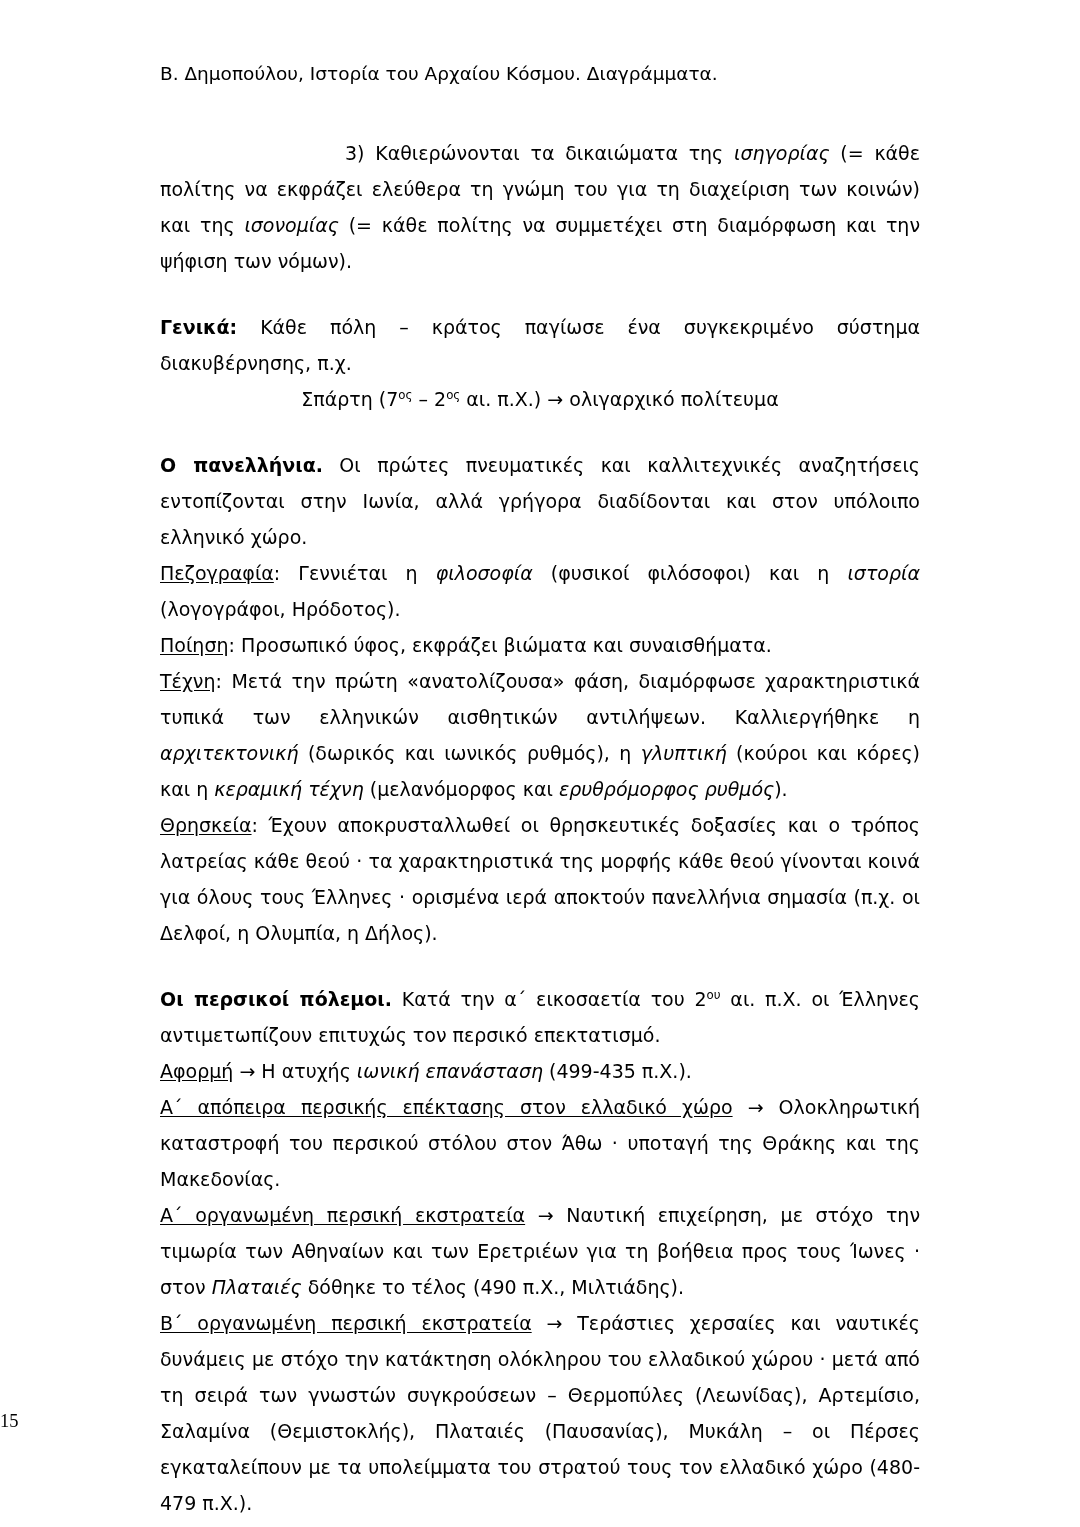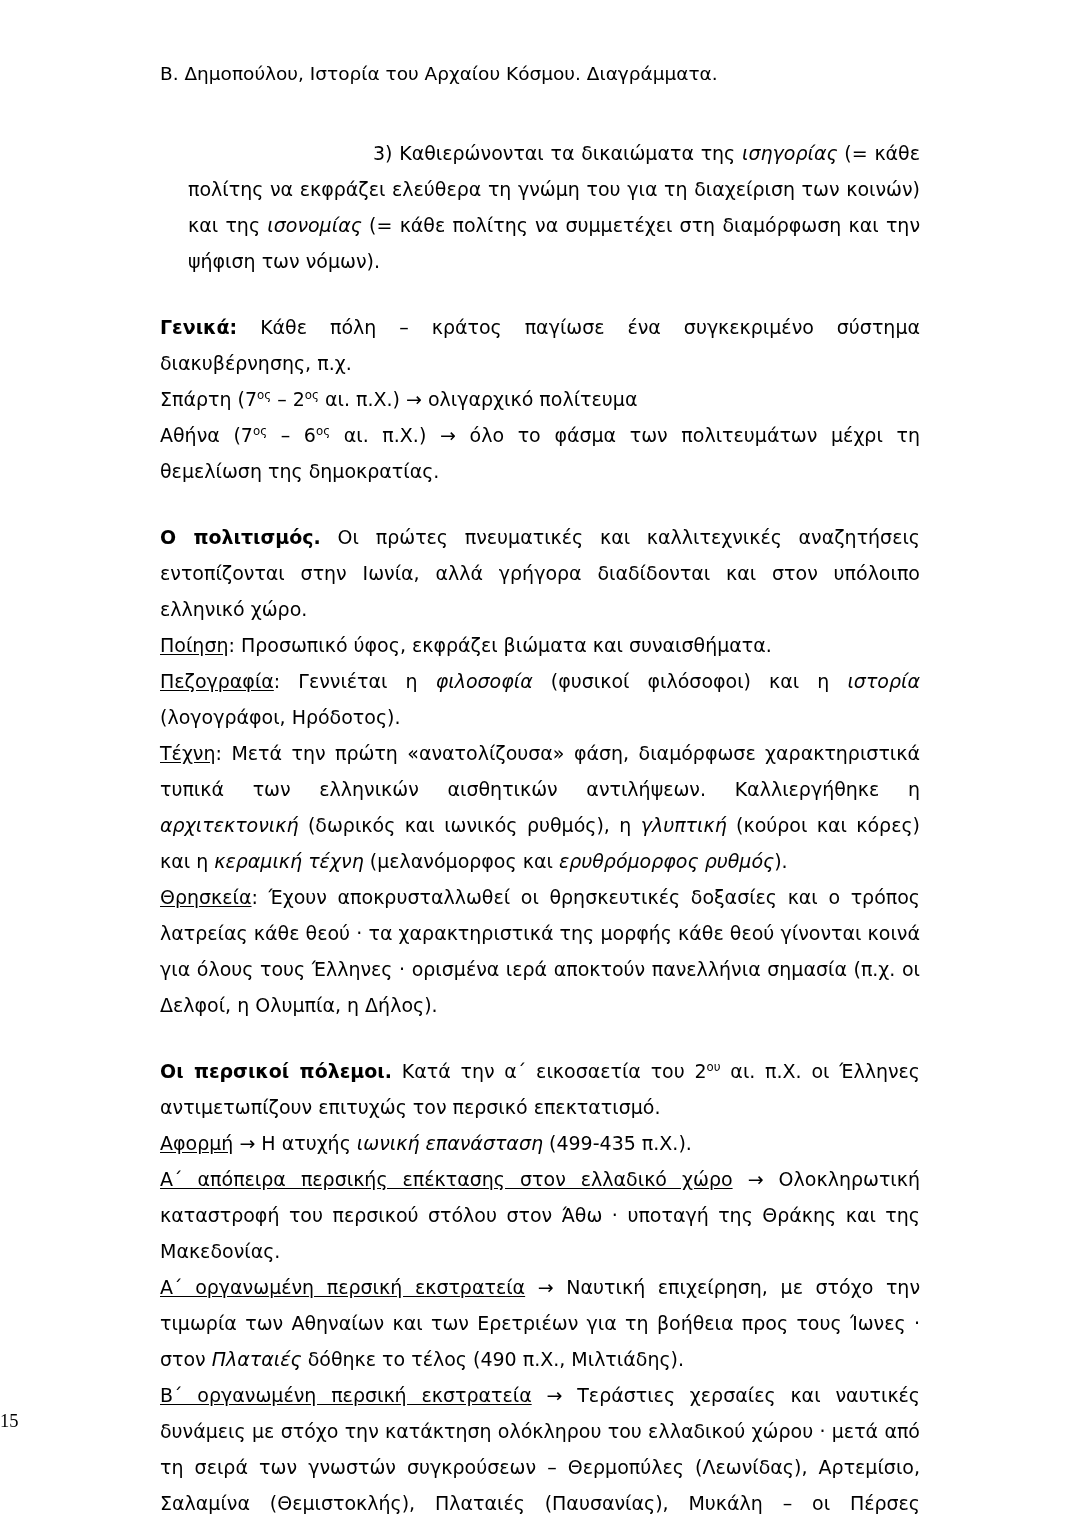--- a/index.html
+++ b/index.html
@@ -38,21 +38,20 @@
   }
   .para {
     font-size: 19px;
     line-height: 36px;
     text-align: justify;
     text-justify: inter-word;
     margin: 0;
   }
   .para.indent-first {
     text-indent: 185px;
-    margin-left: 28px;
   }
   .gap-lg { height: 46px; }
   .gap-md { height: 30px; }
 
   b, .b { font-weight: bold; }
   i, .i { font-style: italic; }
   .u {
     text-decoration: underline;
     text-underline-offset: 2px;
   }
@@ -84,31 +83,30 @@
     <div class="hdr-line">Β. Δημοπούλου, Ιστορία του Αρχαίου Κόσμου. Διαγράμματα.</div>
 
     <div class="gap-lg"></div>
 
     <p class="para indent-first"><span>3)</span><span> Καθιερώνονται τα δικαιώματα της </span><i>ισηγορίας</i><span> (= κάθε πολίτης να εκφράζει ελεύθερα τη γνώμη του για τη διαχείριση των κοινών) και της </span><i>ισονομίας</i><span> (= κάθε πολίτης να συμμετέχει στη διαμόρφωση και την ψήφιση των νόμων).</span></p>
 
     <div class="gap-md"></div>
 
     <p class="para"><b>Γενικά:</b><span> Κάθε πόλη – κράτος παγίωσε ένα συγκεκριμένο σύστημα διακυβέρνησης, π.χ.</span></p>
 
-    <p class="para" style="text-align:left;"><span>Σπάρτη (7</span><sup>ος</sup><span> – 2</span><sup>ος</sup><span> αι. π.Χ.) </span><span class="arrow">→</span><span> ολιγαρχικό πολίτευμα</span></p>
+    <p class="para" style="text-align:center;"><span>Σπάρτη (7</span><sup>ος</sup><span> – 2</span><sup>ος</sup><span> αι. π.Χ.) </span><span class="arrow">→</span><span> ολιγαρχικό πολίτευμα</span></p>
 
-    <p class="para"><span>Αθήνα  (7</span><sup>ος</sup><span> – 6</span><sup>ος</sup><span> αι. π.Χ.) </span><span class="arrow">→</span><span> όλο το φάσμα των πολιτευμάτων μέχρι τη θεμελίωση της δημοκρατίας.</span></p>
 
     <div class="gap-md"></div>
 
-    <p class="para"><b>Ο πολιτισμός.</b><span> Οι πρώτες πνευματικές και καλλιτεχνικές αναζητήσεις εντοπίζονται στην Ιωνία, αλλά γρήγορα διαδίδονται και στον υπόλοιπο ελληνικό χώρο.</span></p>
+    <p class="para"><b>Ο πανελλήνια.</b><span> Οι πρώτες πνευματικές και καλλιτεχνικές αναζητήσεις εντοπίζονται στην Ιωνία, αλλά γρήγορα διαδίδονται και στον υπόλοιπο ελληνικό χώρο.</span></p>
 
     <div id="politismos-items">
+        <p class="para"><span class="u">Πεζογραφία</span><span>: </span><span>Γεννιέται η </span><i>φιλοσοφία</i><span> (φυσικοί φιλόσοφοι) και η </span><i>ιστορία</i><span> (λογογράφοι, Ηρόδοτος).</span></p>
         <p class="para"><span class="u">Ποίηση</span><span>: </span><span>Προσωπικό ύφος, εκφράζει βιώματα και συναισθήματα.</span></p>
-        <p class="para"><span class="u">Πεζογραφία</span><span>: </span><span>Γεννιέται η </span><i>φιλοσοφία</i><span> (φυσικοί φιλόσοφοι) και η </span><i>ιστορία</i><span> (λογογράφοι, Ηρόδοτος).</span></p>
         <p class="para"><span class="u">Τέχνη</span><span>:  </span><span>Μετά την πρώτη «ανατολίζουσα» φάση, διαμόρφωσε χαρακτηριστικά τυπικά των ελληνικών αισθητικών αντιλήψεων. Καλλιεργήθηκε η </span><i>αρχιτεκτονική</i><span> (δωρικός και ιωνικός ρυθμός), η </span><i>γλυπτική</i><span> (κούροι και κόρες) και η </span><i>κεραμική τέχνη</i><span> (μελανόμορφος και </span><i>ερυθρόμορφος ρυθμός</i><span>).</span></p>
         <p class="para"><span class="u">Θρησκεία</span><span>: </span><span>Έχουν αποκρυσταλλωθεί οι θρησκευτικές δοξασίες και ο τρόπος λατρείας κάθε θεού · τα χαρακτηριστικά της μορφής κάθε θεού γίνονται κοινά για όλους τους Έλληνες · ορισμένα ιερά αποκτούν πανελλήνια σημασία (π.χ. οι Δελφοί, η Ολυμπία, η Δήλος).</span></p>
       </div>
 
     <div class="gap-md"></div>
 
     <p class="para"><b>Οι περσικοί πόλεμοι.</b><span> Κατά την α΄ εικοσαετία του 2</span><sup>ου</sup><span> αι. π.Χ. οι Έλληνες αντιμετωπίζουν επιτυχώς τον περσικό επεκτατισμό.</span></p>
 
     <div id="persikoi-items">
         <p class="para"><span class="u">Αφορμή</span><span class="arrow"> → </span><span> Η ατυχής </span><i>ιωνική επανάσταση</i><span> (499-435 π.Χ.).</span></p>

